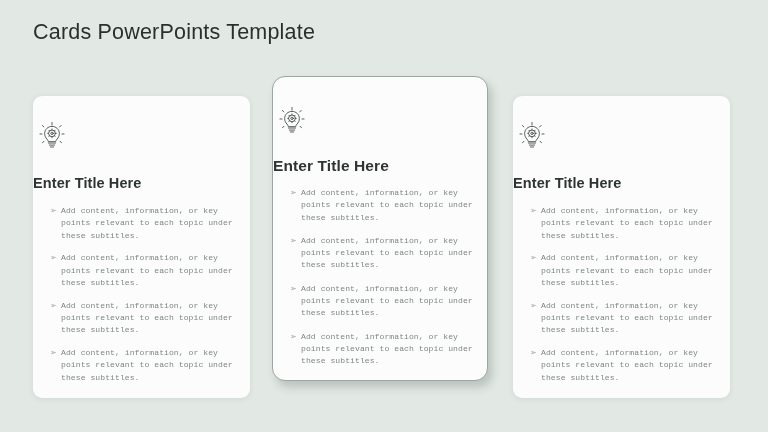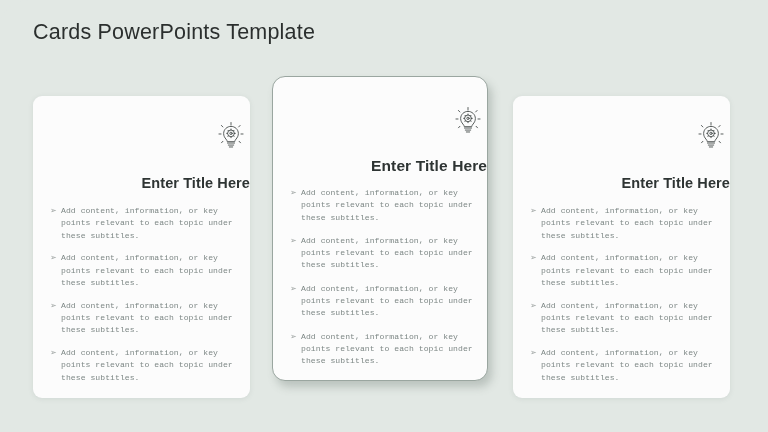--- a/index.html
+++ b/index.html
@@ -31,21 +31,21 @@
     color: #2b2f2e;
     white-space: nowrap;
   }
 
   .card {
     position: absolute;
     background: #fcfcfc;
     box-sizing: border-box;
     display: flex;
     flex-direction: column;
-    align-items: flex-end;
+    align-items: flex-start;
   }
 
   .card-side {
     width: 217px;
     height: 302px;
     top: 96px;
     border-radius: 9px;
     box-shadow: 0 1px 5px rgba(120,135,128,0.16);
     padding-top: 22px;
   }

